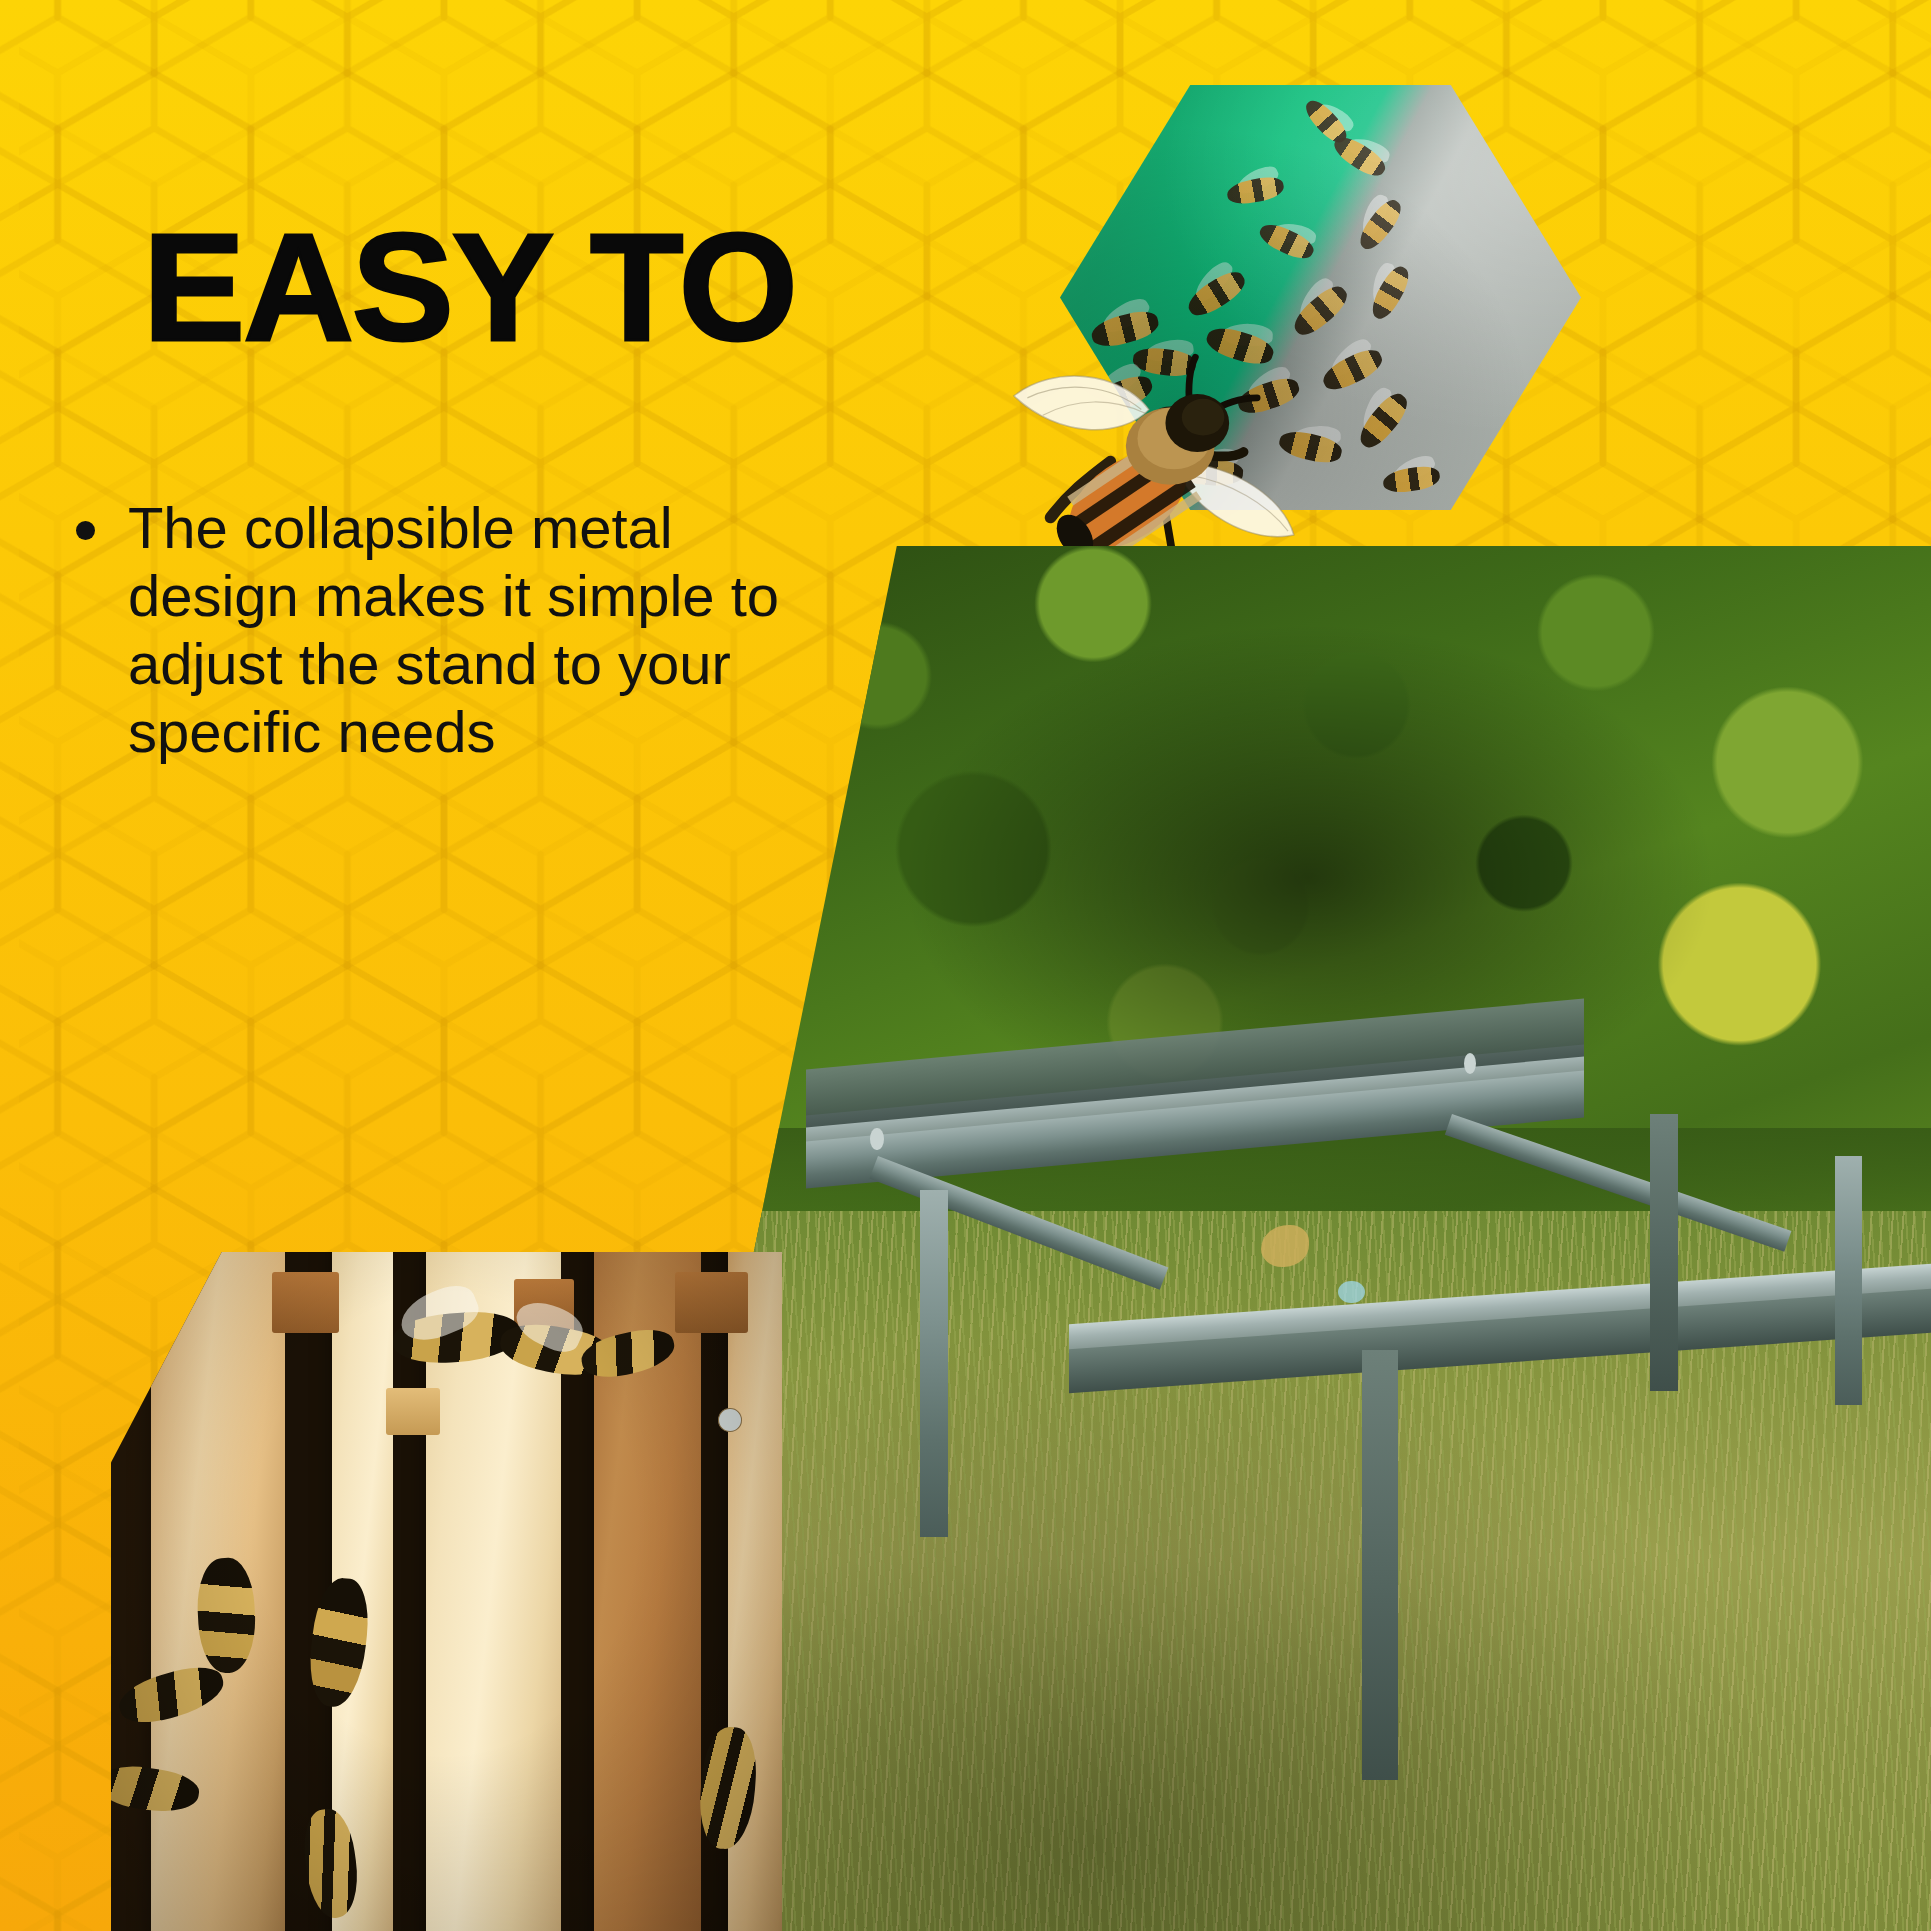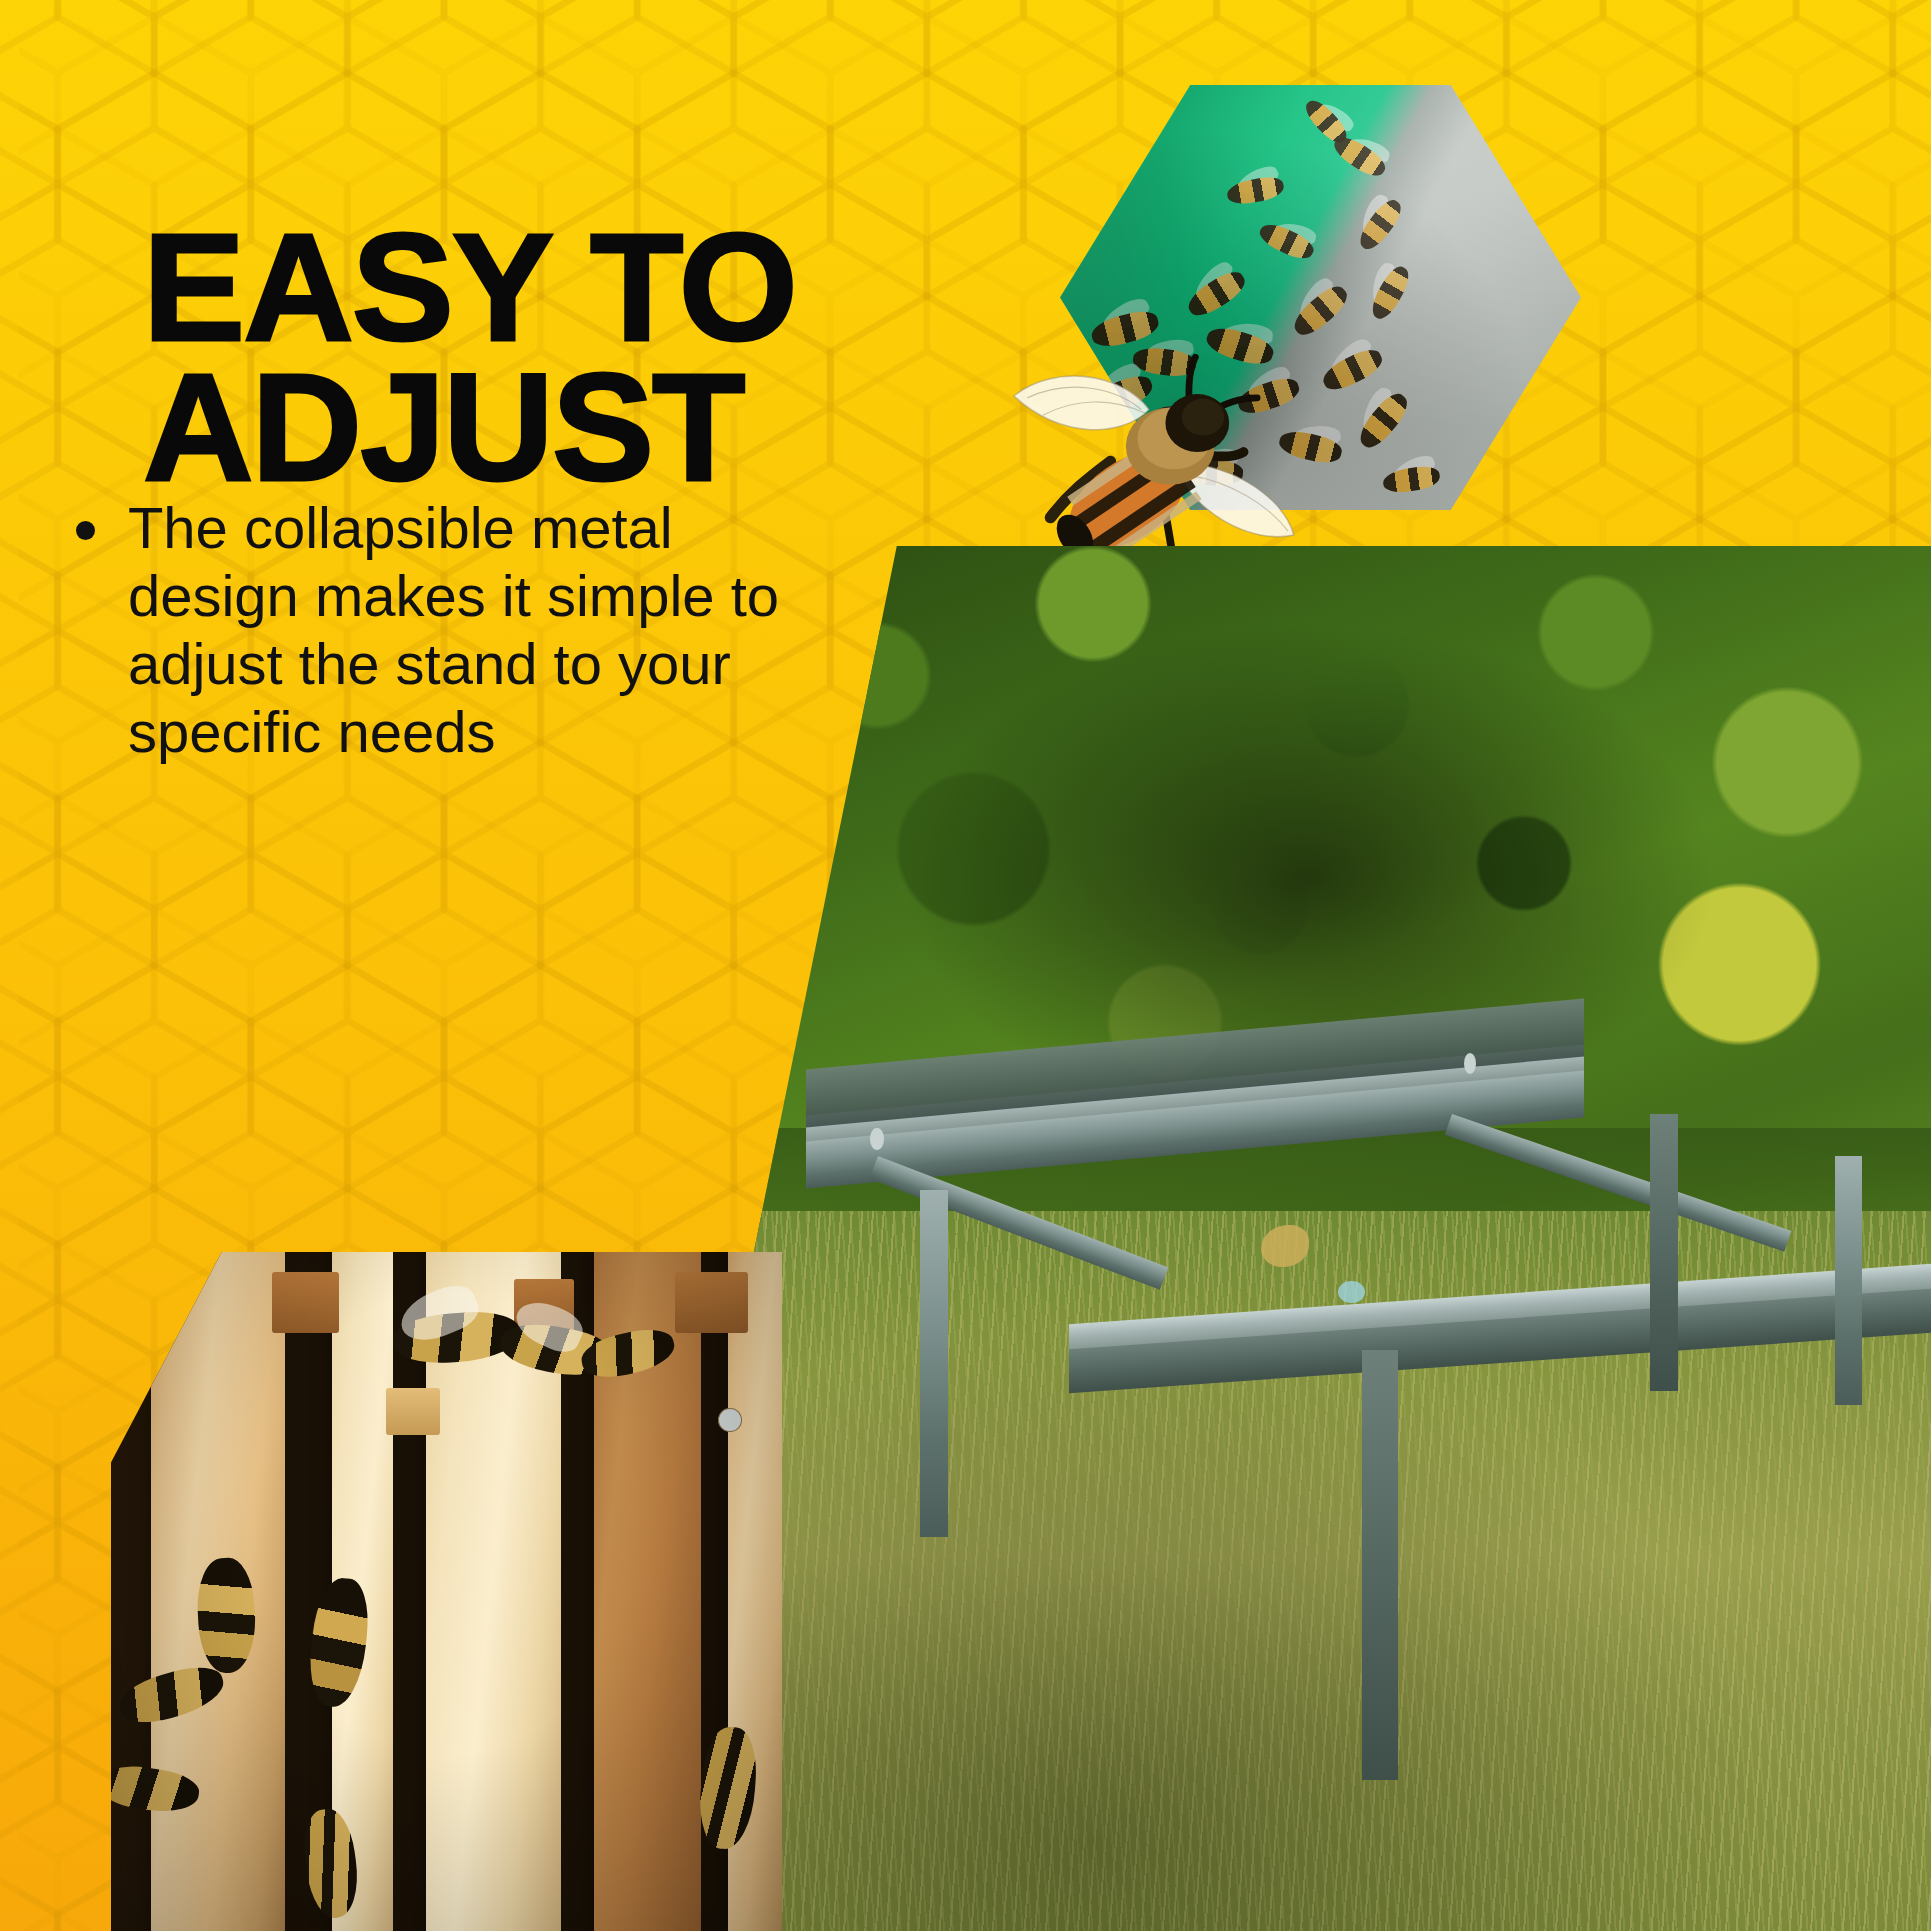--- a/index.html
+++ b/index.html
@@ -319,21 +319,20 @@
       <div class="bee-l" style="left:70%;top:12%;width:14%;height:6%;transform:rotate(-12deg)">
         <div class="abd"></div>
       </div>
 
       <div style="position:absolute;inset:0;background:radial-gradient(ellipse at 50% 40%, rgba(0,0,0,0) 40%, rgba(0,0,0,.28) 100%);"></div>
     </div>
   </div>
 
   <h1 class="headline">
     <div>EASY TO</div>
-    <div>ADJUST</div>
   </h1>
 
   <ul class="bullets" style="list-style:none;margin:4px;padding:0;">
     <li class="bullet">
       <span class="dot"></span>
       <span class="btxt">The collapsible metal design makes it simple to adjust the stand to your specific needs</span>
     </li>
   </ul>
 
 </div>

